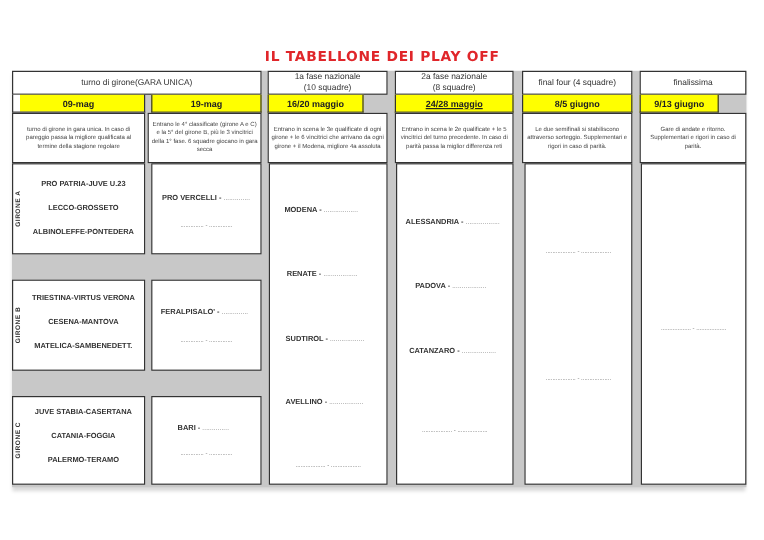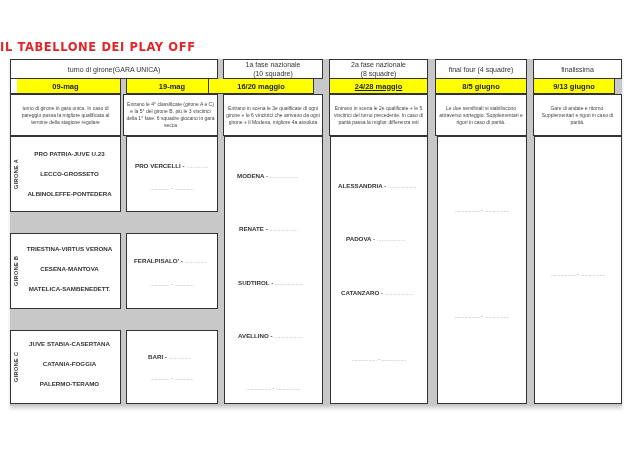--- a/index.html
+++ b/index.html
@@ -1,18 +1,18 @@
 <!DOCTYPE html>
 <html><head>
 <meta charset="utf-8">
 <style>
   html, body { margin:0; padding:0; background:#ffffff; }
   body { width:637px; height:450px; position:relative; overflow:hidden;
          font-family:"Liberation Sans", sans-serif; color:#222; }
-  .title { position:absolute; top:40px; left:0; width:637px; text-align:left;
+  .title { position:absolute; top:40px; left:0; width:637px; text-align:center;
            font-family:"DejaVu Sans", sans-serif; font-weight:bold; font-size:11.5px;
            letter-spacing:0.6px; color:#e0262a; }
   .abs { position:absolute; box-sizing:border-box; }
   .sheet { position:absolute; left:10px; top:59px; width:612px; height:347px;
            background:#c8c8c8; box-shadow:0 3px 3px #d8d8d8; }
   .hdr { background:#fff; border:1px solid #333; display:flex; align-items:center; justify-content:center;
          text-align:center; font-size:7px; color:#333; line-height:9px; }
   .date { background:#ffff00; border:1px solid #333; border-top:none; display:flex; align-items:center;
           justify-content:center; font-size:7.5px; font-weight:bold; color:#222; }
   .desc { background:#fff; border:1.3px solid #333; display:flex; align-items:center; justify-content:center;
@@ -40,24 +40,24 @@
 </div>
 <div class="abs hdr" style="left:329px;top:59px;width:99px;height:20px;flex-direction:column;">
   <span>2a fase nazionale</span>
   <span>(8 squadre)</span>
 </div>
 <div class="abs hdr" style="left:435px;top:59px;width:92px;height:20px;">final four (4 squadre)</div>
 <div class="abs hdr" style="left:533px;top:59px;width:89px;height:20px;">finalissima</div>
 
 <div class="abs date yellow-left" style="left:10px;top:79px;width:111px;height:15px;">09-mag</div>
 <div class="abs date" style="left:126px;top:79px;width:92px;height:15px;">19-mag</div>
-<div class="abs date" style="left:208px;top:79px;width:106px;height:15px;">16/20 maggio</div>
+<div class="abs date" style="left:223px;top:79px;width:80px;height:15px;">16/20 maggio</div>
 <div class="abs date" style="left:329px;top:79px;width:99px;height:15px;text-decoration:underline;">24/28 maggio</div>
 <div class="abs date" style="left:435px;top:79px;width:92px;height:15px;">8/5 giugno</div>
-<div class="abs date" style="left:533px;top:79px;width:82px;height:15px;">9/13 giugno</div>
+<div class="abs date" style="left:533px;top:79px;width:66px;height:15px;">9/13 giugno</div>
 
 <div class="abs desc" style="left:10px;top:94px;width:111px;height:42px;">turno di girone in gara unica. In caso di pareggio passa la migliore qualificata al termine della stagione regolare</div>
 <div class="abs desc" style="left:123px;top:94px;width:95px;height:42px;">Entrano  le 4° classificate (girone A e C) e la 5° del girone B,  più le 3 vincitrici della 1° fase. 6 squadre giocano in gara secca</div>
 <div class="abs desc" style="left:223px;top:94px;width:100px;height:42px;">Entrano in scena le 3e qualificate di ogni girone + le 6 vincitrici che arrivano da ogni girone + il Modena, migliore 4a assoluta</div>
 <div class="abs desc" style="left:329px;top:94px;width:99px;height:42px;">Entrano in scena le 2e qualificate + le 5 vincitrici del turno precedente.  In caso di parità passa la miglior differenza reti</div>
 <div class="abs desc" style="left:435px;top:94px;width:92px;height:42px;">Le due semifinali si stabiliscono attraverso sorteggio. Supplementari e rigori in caso di parità.</div>
 <div class="abs desc" style="left:533px;top:94px;width:89px;height:42px;">Gare di andate e ritorno. Supplementari e rigori in caso di parità.</div>
 
 <div class="abs box" style="left:10px;top:136px;width:111px;height:76px;">
   <div class="glabel" style="left:-12px;top:32px;width:34px;">GIRONE A</div>

